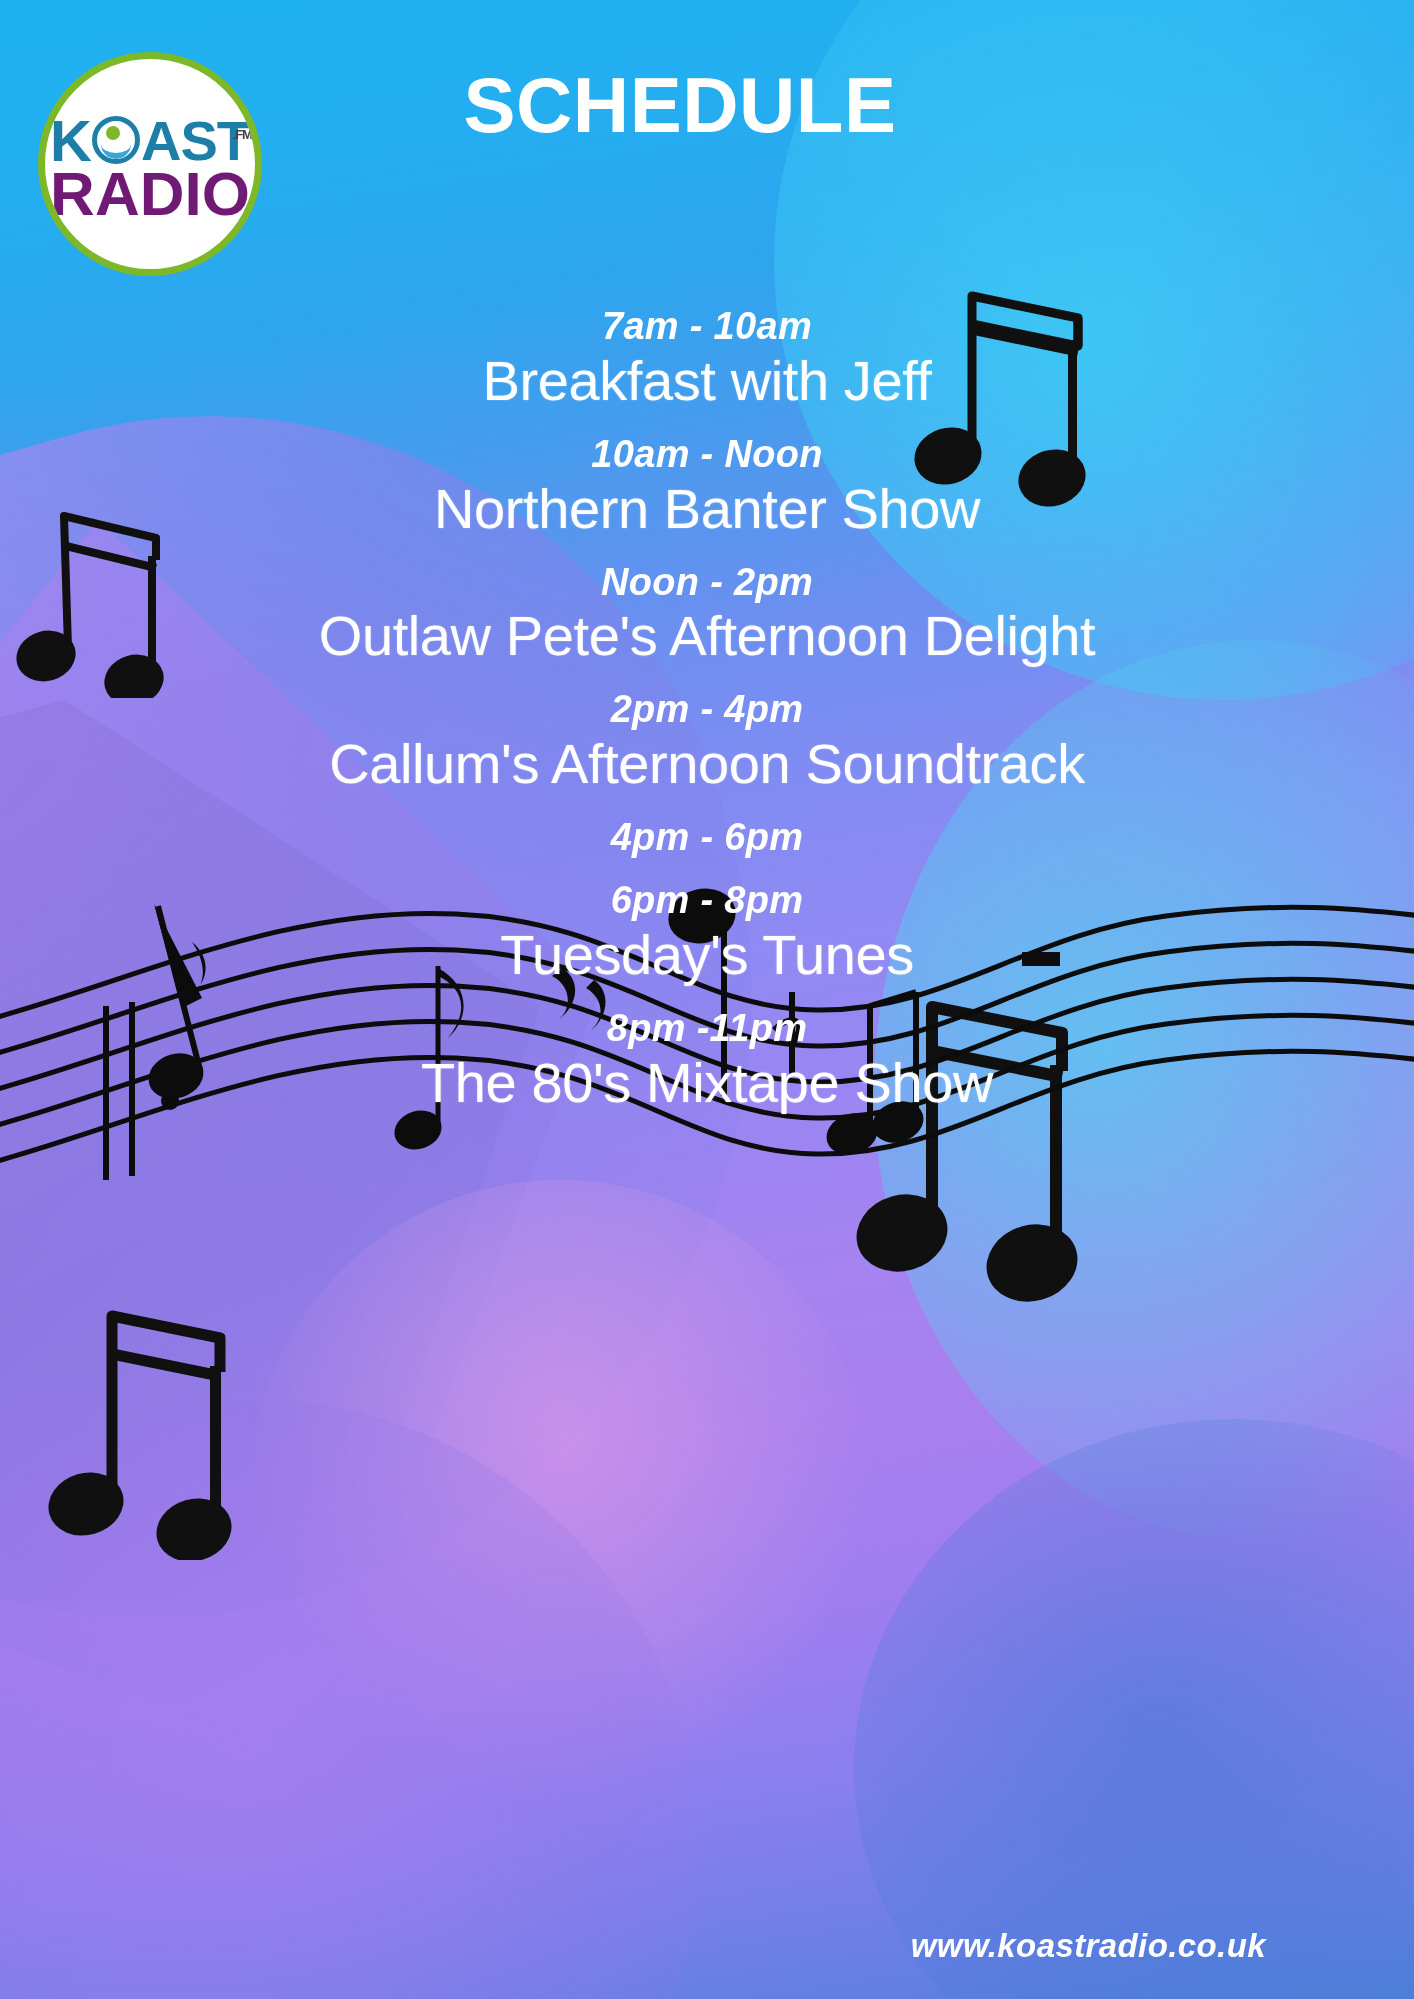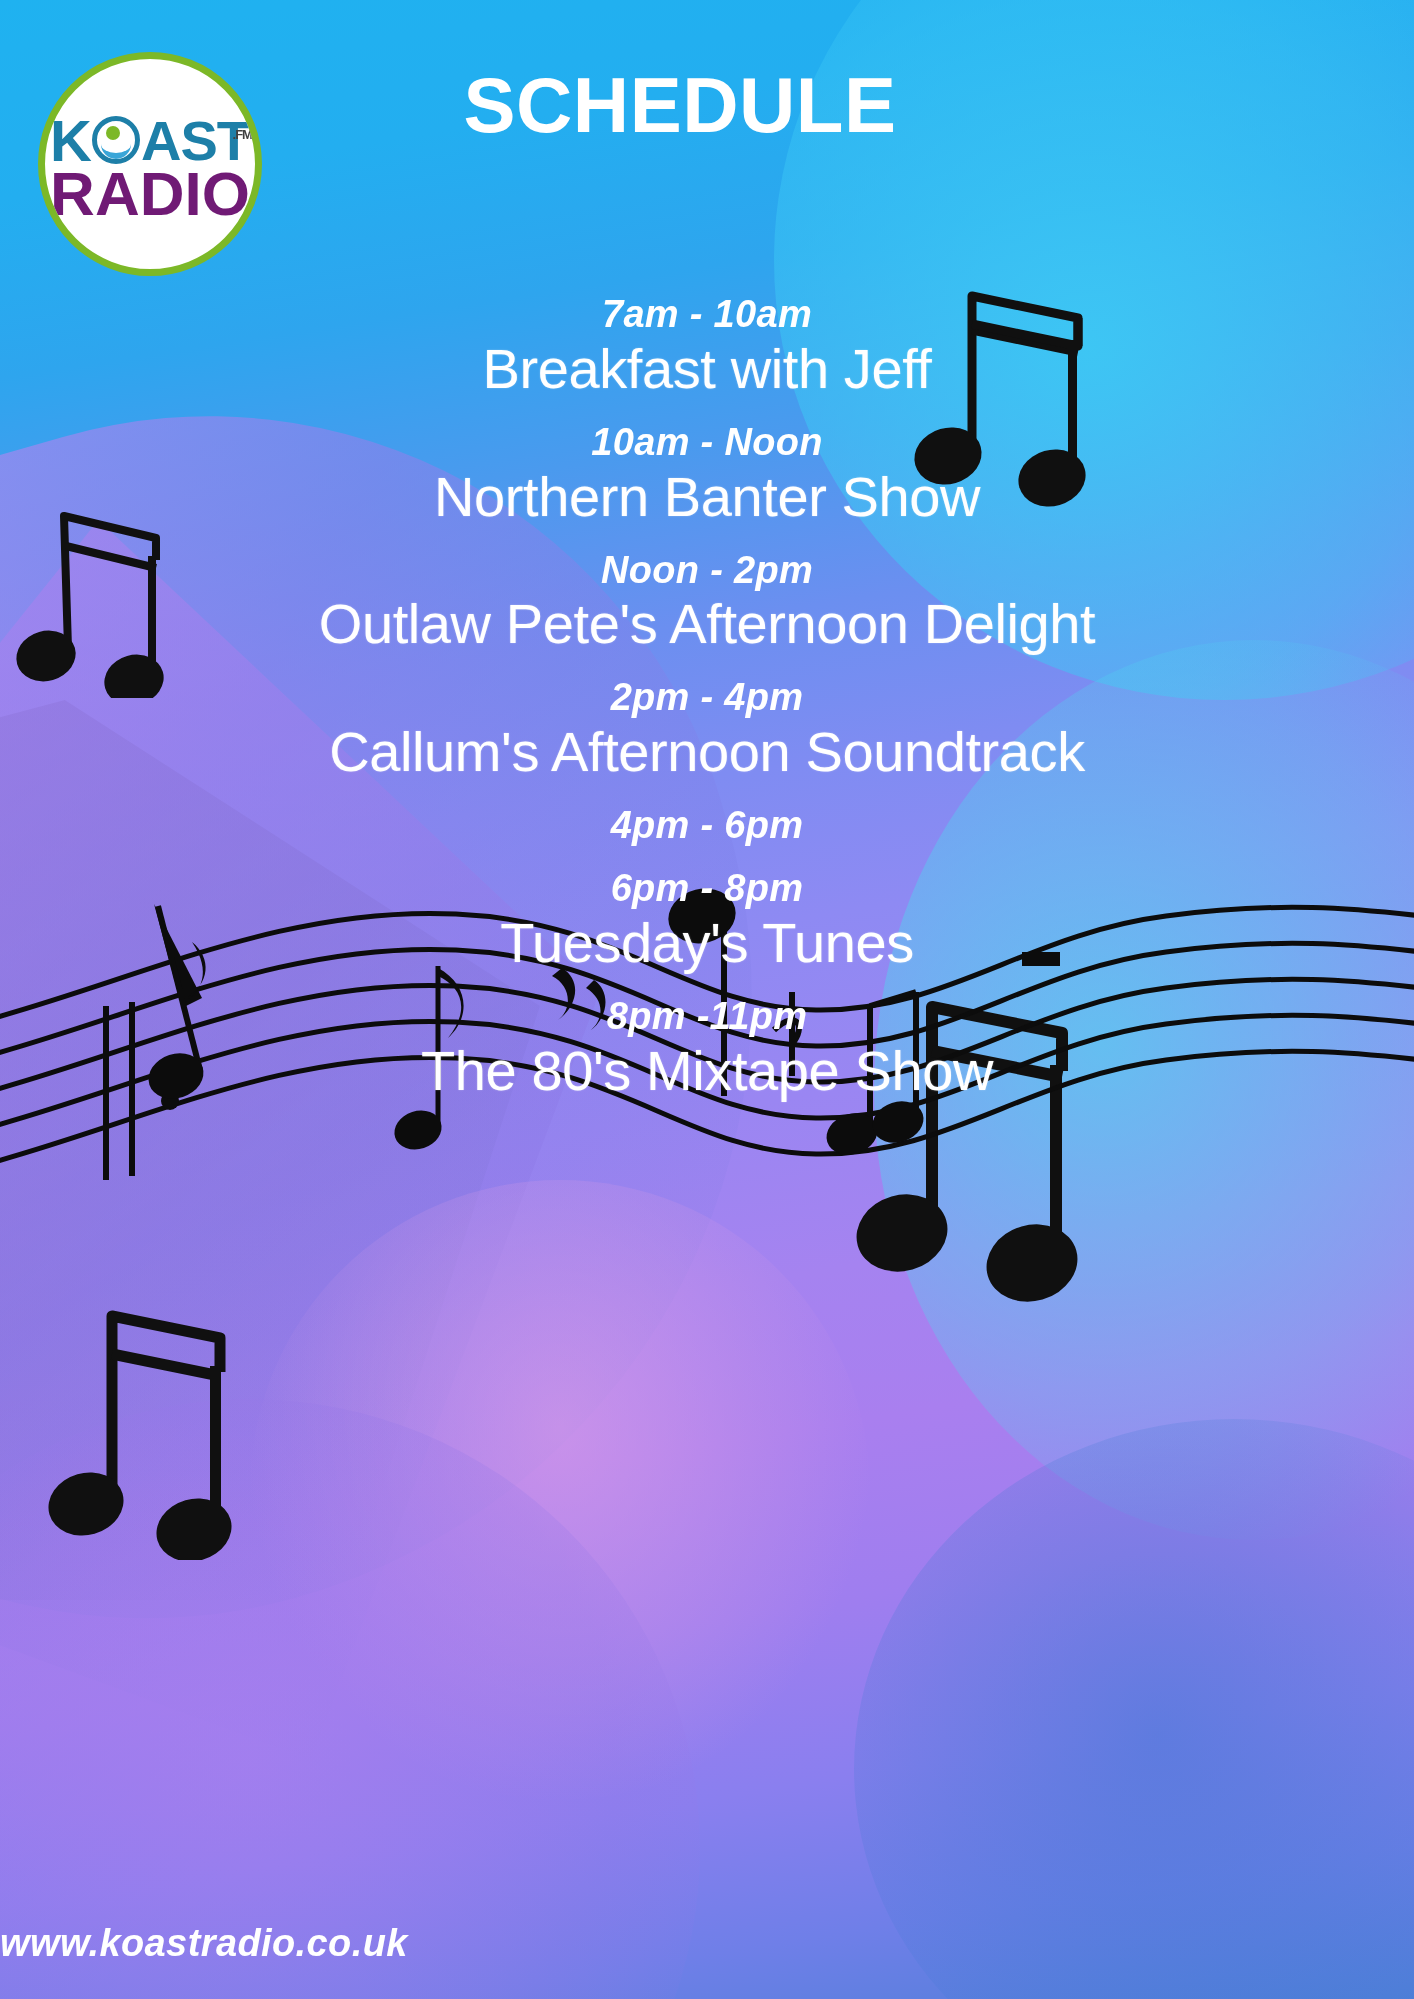--- a/index.html
+++ b/index.html
@@ -98,33 +98,33 @@
     margin-top:-2px;
   }
 
   
   .headline{
     position:absolute;left:300px;top:62px;width:760px;text-align:center;
     color:#fff;font-weight:bold;font-size:78px;line-height:1.12;letter-spacing:.5px;
   }
 
   
-  .schedule{position:absolute;left:0;top:292px;width:1414px;text-align:center;}
+  .schedule{position:absolute;left:0;top:304px;width:1414px;text-align:center;}
   .row{margin-bottom:18px;}
   .slot-time{
     color:#fff;font-weight:bold;font-style:italic;font-size:38px;line-height:1.18;
     letter-spacing:.3px;
   }
   .slot-name{
     color:#fff;font-weight:normal;font-size:56px;line-height:1.16;letter-spacing:-.4px;
     text-shadow:0 0 2px rgba(255,255,255,.35);
   }
   .footer-url{
-    position:absolute;left:0;bottom:34px;width:1266px;text-align:left;
-    color:#fff;font-weight:bold;font-style:italic;font-size:38px;letter-spacing:.4px;
+    position:absolute;left:0;bottom:34px;width:1266px;text-align:right;
+    color:#fff;font-weight:bold;font-style:italic;font-size:33px;letter-spacing:.4px;
   }
 
   
   .note-art{position:absolute;pointer-events:none;}
   .staff-art{position:absolute;left:-14px;top:880px;width:1440px;height:330px;pointer-events:none;}
 </style>
 </head>
 <body>
 
 <div id="poster">

